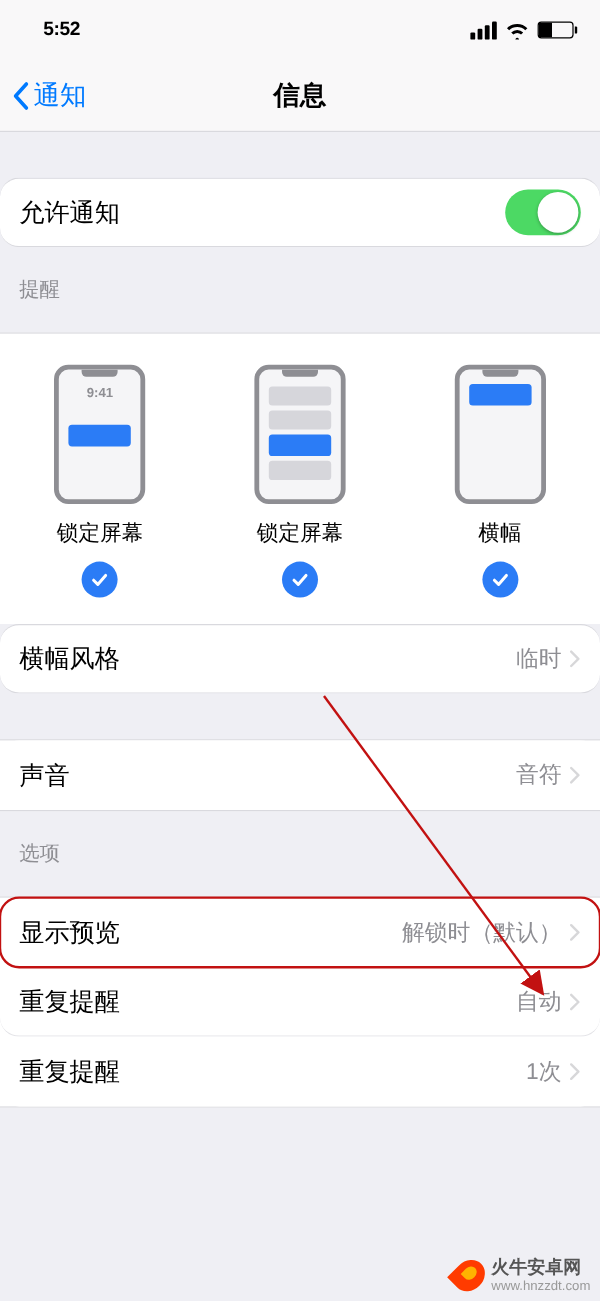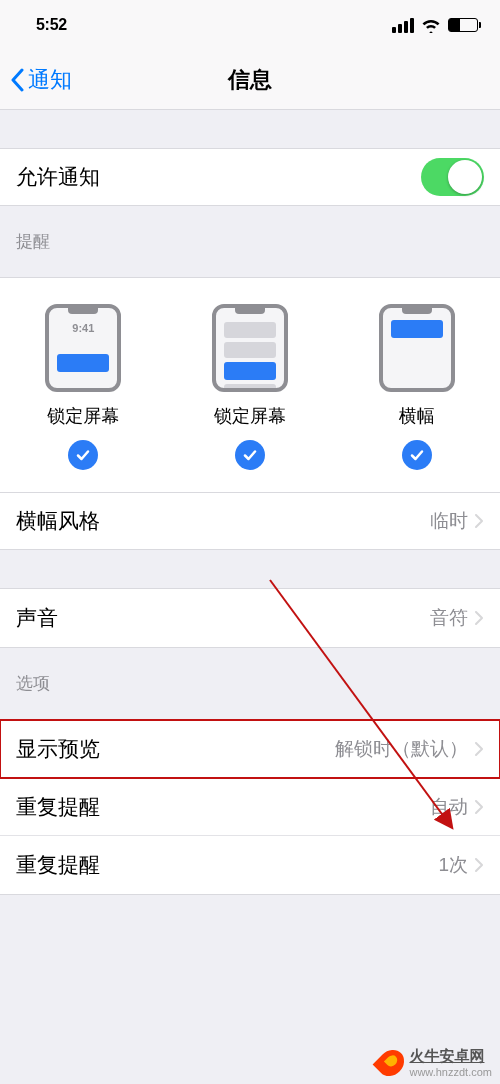--- a/index.html
+++ b/index.html
@@ -52,20 +52,21 @@
 
   .cell {
     background: #fff;
     min-height: 58px;
     padding: 0 16px;
     display: flex;
     align-items: center;
     justify-content: space-between;
     border-top: 0.5px solid #d9d9de;
     border-bottom: 0.5px solid #d9d9de;
+    border-radius: 16px;
   }
   .cell + .cell { border-top: none; }
   .cell-label { font-size: 21px; }
   .cell-value { font-size: 19px; color: #8e8e93; display:flex; align-items:center; gap:6px; }
   .chevron-right { width: 10px; height: 16px; opacity: 0.35; }
 
   .section-header {
     font-size: 17px;
     color: #8e8e93;
     padding: 24px 16px 24px 16px;
@@ -84,21 +85,21 @@
   
   .alert-row {
     background:#fff;
     border-top: 0.5px solid #d9d9de;
     padding: 26px 0 22px 0;
     display:flex;
     justify-content: space-around;
   }
   .alert-item { display:flex; flex-direction:column; align-items:center; gap:12px; width:33%; }
   .phone {
-    width: 76px; height: 88px; border: 4px solid #8e8e93; border-radius: 12px;
+    width: 76px; height: 116px; border: 4px solid #8e8e93; border-radius: 12px;
     background: #f5f5f7; position: relative; overflow:hidden;
   }
   .phone .notch { position:absolute; top:0; left:50%; transform:translateX(-50%); width:30px; height:6px; background:#8e8e93; border-radius: 0 0 4px 4px; }
   .phone .time-txt { position:absolute; top:14px; left:0; right:0; text-align:center; font-size:11px; color:#8e8e93; font-weight:600; }
   .phone .blue-bar { position:absolute; left:8px; right:8px; height:18px; background:#2b7cf6; border-radius:3px; }
   .phone .gray-bar { position:absolute; left:8px; right:8px; height:16px; background:#d6d6db; border-radius:3px; }
   .check { width:30px; height:30px; border-radius:50%; background:#2b7cf6; display:flex; align-items:center; justify-content:center; }
   .check svg { width:16px; height:16px; }
   .alert-label { font-size:18px; color:#000; }
 
@@ -274,16 +275,16 @@
     <marker id="arr" markerWidth="10" markerHeight="10" refX="7" refY="5" orient="auto">
       <path d="M0,0 L10,5 L0,10 Z" fill="#c21111"></path>
     </marker>
   </defs>
   <line x1="10" y1="10" x2="190" y2="255" stroke="#c21111" stroke-width="2" marker-end="url(#arr)"></line>
 </svg>
 
 <div class="watermark">
   <div class="flame"></div>
   <div>
-    <div style="font-weight:600;text-decoration:underline;">火牛安卓网</div>
+    <div style="font-weight:600;">火牛安卓网</div>
     <div class="sub">www.hnzzdt.com</div>
   </div>
 </div>
 
 </body></html>

